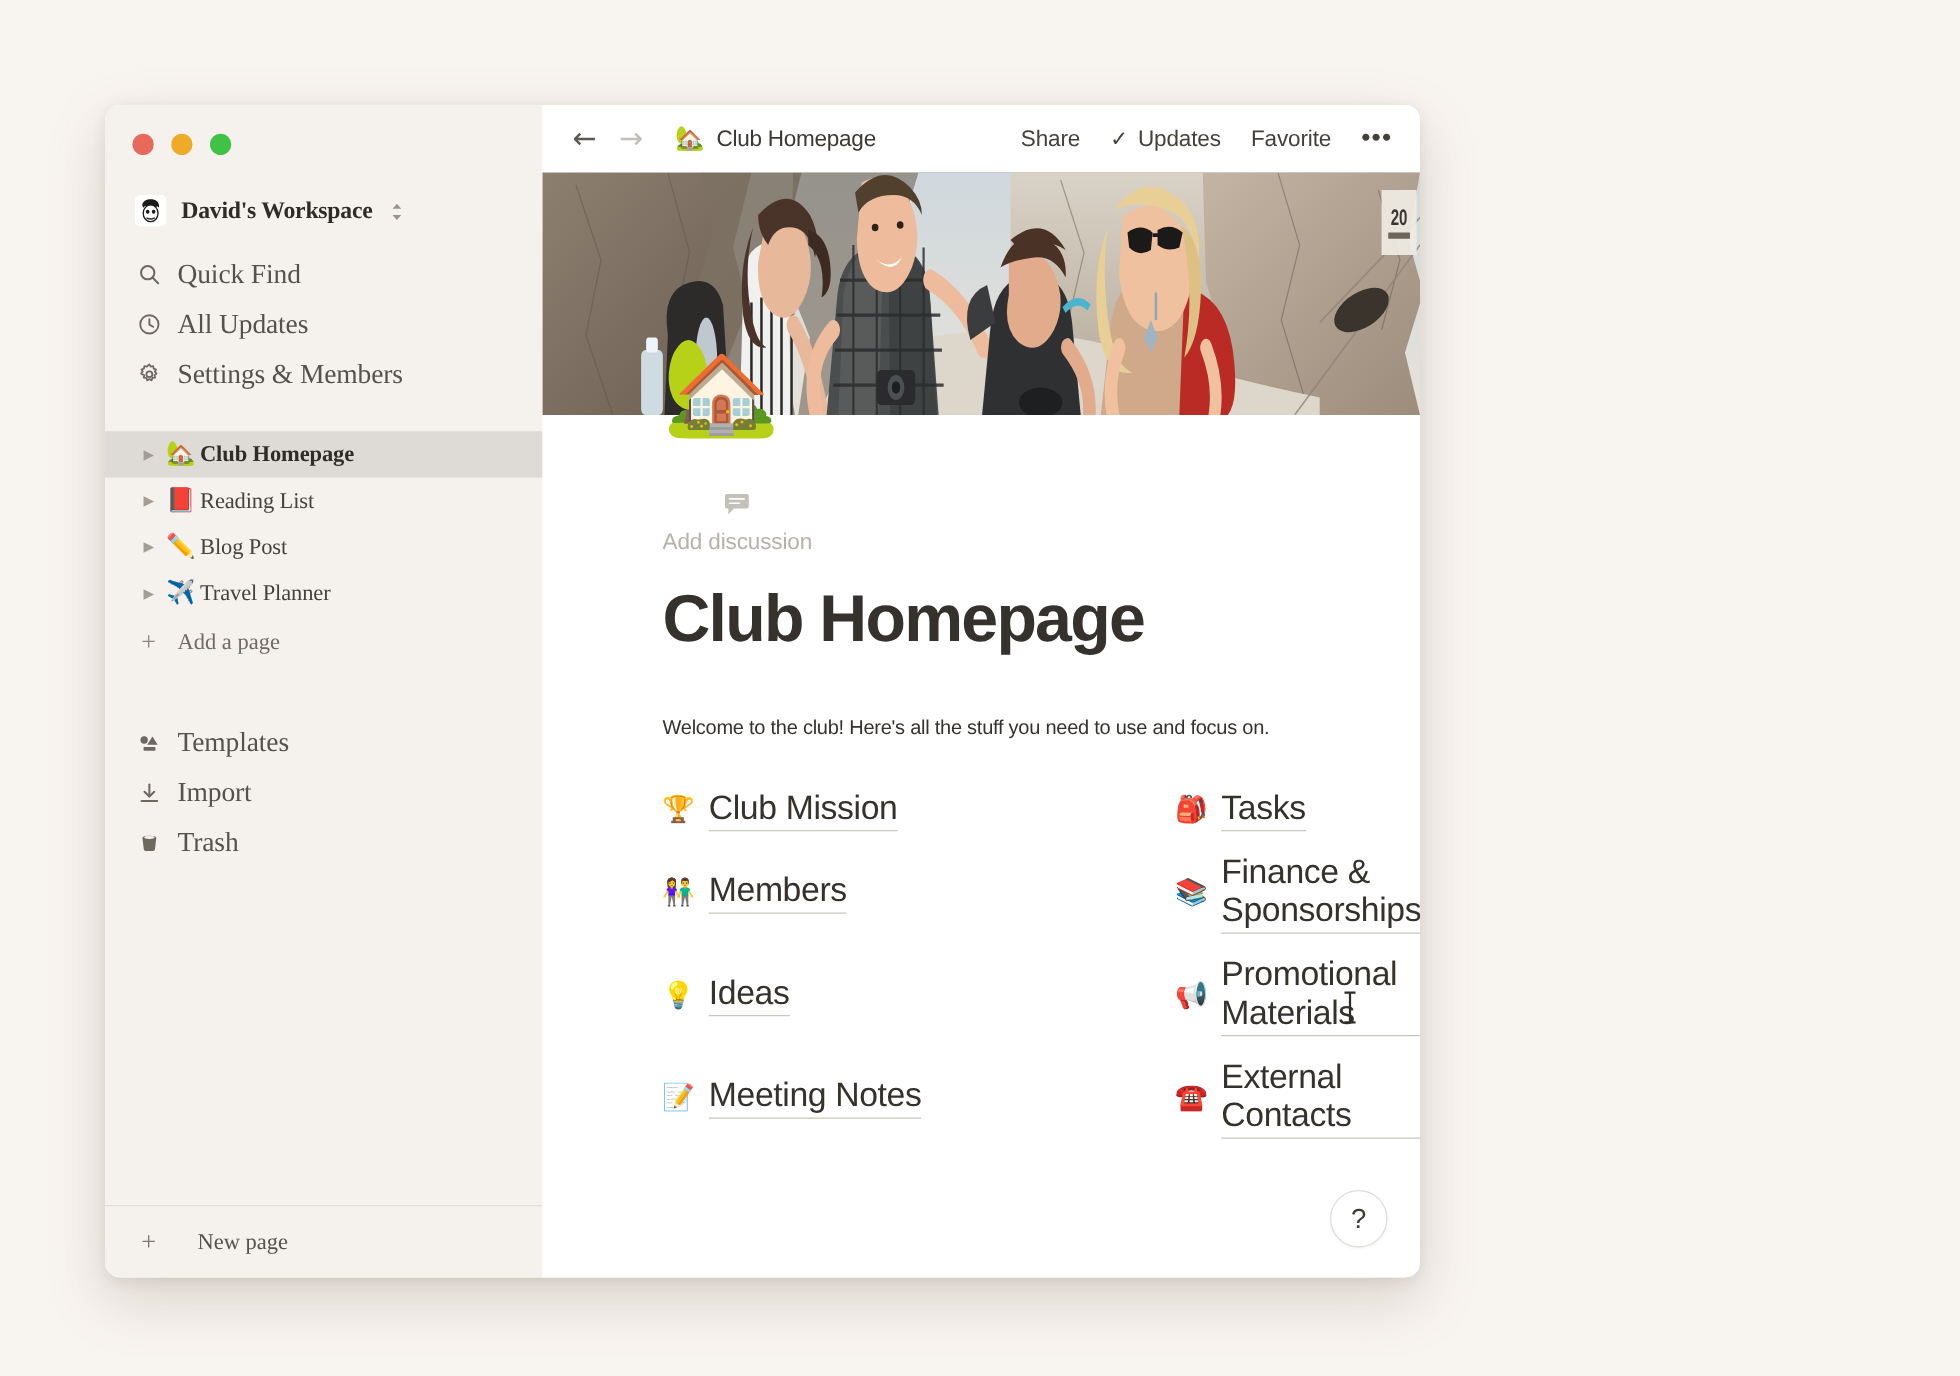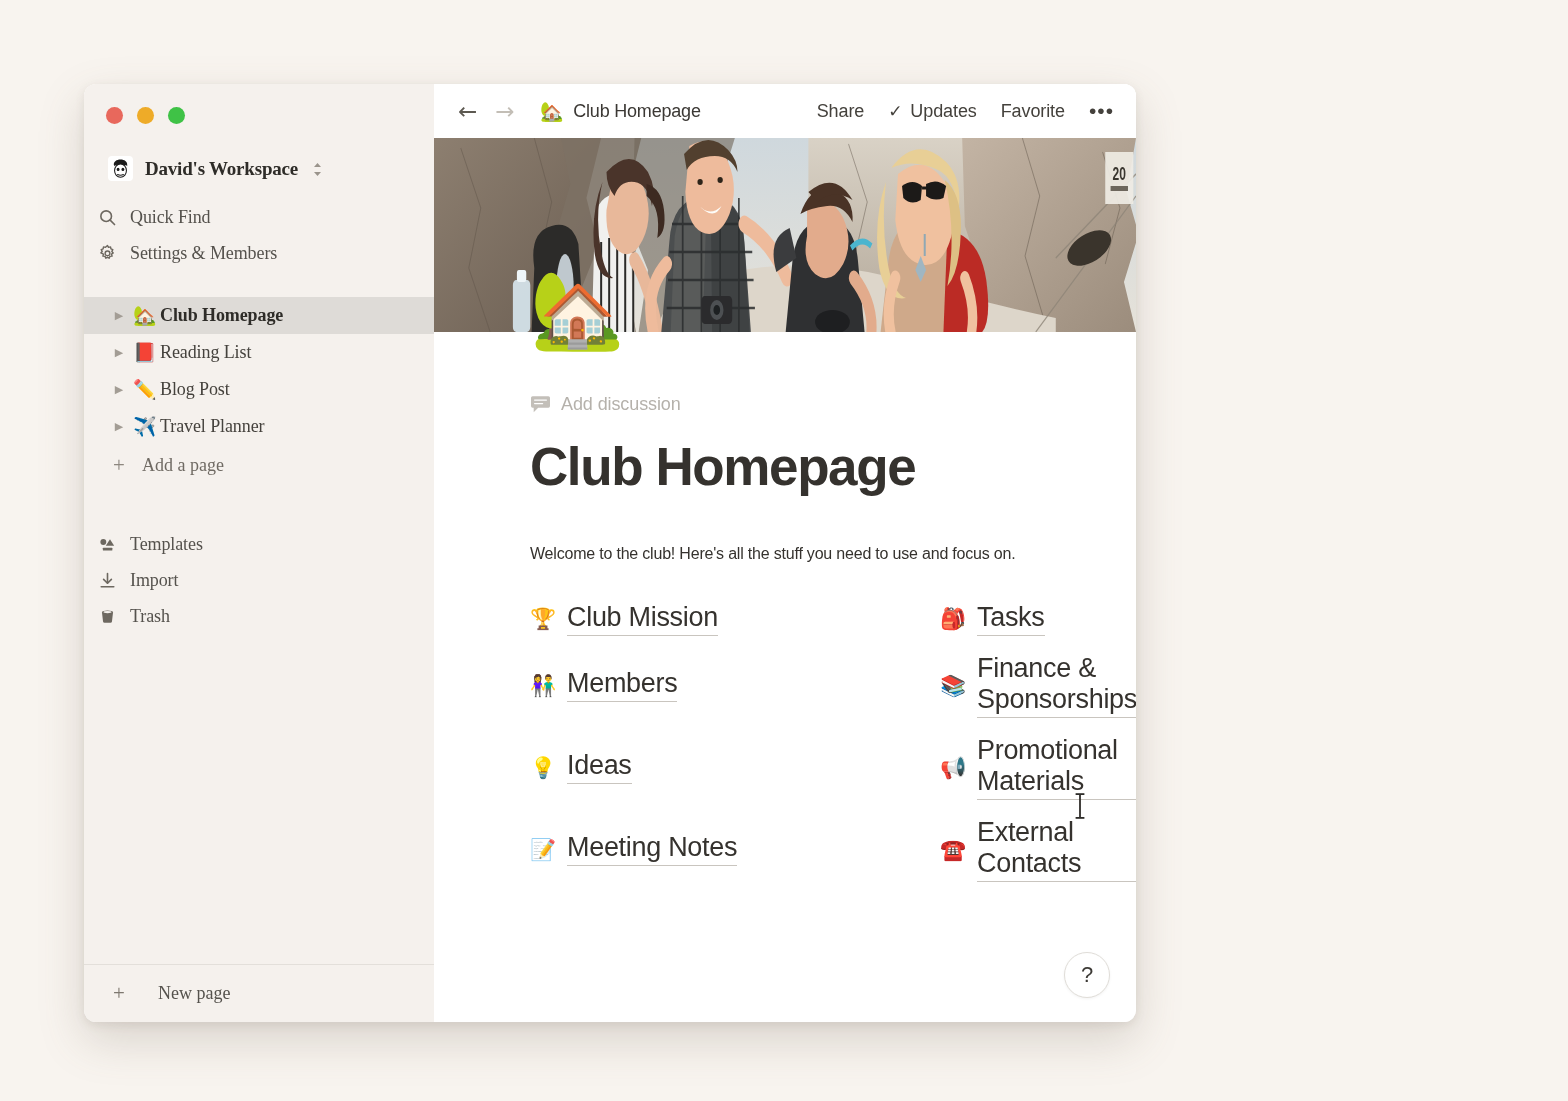--- a/index.html
+++ b/index.html
@@ -80,23 +80,23 @@
     display: flex; flex-direction: column;
     margin-left: 2px; margin-top: 1px;
   }
 
   .nav-section { margin-top: 12px; }
 
   .nav-item {
     display: flex;
     align-items: center;
     gap: 12px;
-    padding: 7px 0 7px 12px;
+    padding: 7px 0 7px 24px;
     cursor: pointer;
-    font-size: 18px;
+    font-size: 22px;
     color: #55524d;
   }
   .nav-item .ic {
     width: 22px; height: 22px;
     display: flex; align-items: center; justify-content: center;
     flex: 0 0 22px;
     color: #6d6860;
   }
   .nav-item .lbl { letter-spacing: -0.1px; }
 
@@ -227,20 +227,21 @@
     line-height: 1;
     z-index: 5;
     user-select: none;
   }
 
   .add-discussion {
     display: flex; align-items: center; gap: 10px;
     margin-top: 62px;
     cursor: pointer;
     width: fit-content;
+    flex-direction: column;
   }
   .ad-icon { width: 21px; height: 19px; display: block; }
   .ad-text { font-size: 18px; color: #b5b1ab; letter-spacing: -0.1px; }
 
   #page-title {
     font-size: 53px;
     font-weight: bold;
     color: #35322e;
     letter-spacing: -1.4px;
     margin-top: 22px;
@@ -337,20 +338,29 @@
       <div class="nav-item">
         <span class="ic">
           <svg width="19" height="19" viewBox="0 0 20 20" fill="none" stroke="#6d6860" stroke-width="1.7">
             <circle cx="8.6" cy="8.6" r="5.6"></circle>
             <line x1="12.8" y1="12.8" x2="17.4" y2="17.4" stroke-linecap="round"></line>
           </svg>
         </span>
         <span class="lbl">Quick Find</span>
       </div>
 
+      <div class="nav-item">
+        <span class="ic">
+          <svg width="19" height="19" viewBox="0 0 20 20" fill="none" stroke="#6d6860" stroke-width="1.6">
+            <circle cx="10" cy="10" r="7.7"></circle>
+            <path d="M10 5.6 V10.2 L13.2 12" stroke-linecap="round" stroke-linejoin="round"></path>
+          </svg>
+        </span>
+        <span class="lbl">All Updates</span>
+      </div>
 
       <div class="nav-item">
         <span class="ic">
           <svg width="19" height="19" viewBox="0 0 20 20">
             <path d="M10 1.6l1.1 1.9 2.1-.5.4 2.1 2 .8-1 1.9 1.4 1.6-1.7 1.3.5 2.1-2.2.2-.8 2-1.8-1-1.8 1-.8-2-2.2-.2.5-2.1L3 9.4l1.4-1.6-1-1.9 2-.8.4-2.1 2.1.5z" fill="none" stroke="#6d6860" stroke-width="1.5" stroke-linejoin="round"></path>
             <circle cx="10" cy="9.9" r="2.5" fill="none" stroke="#6d6860" stroke-width="1.5"></circle>
           </svg>
         </span>
         <span class="lbl">Settings &amp; Members</span>
       </div>

